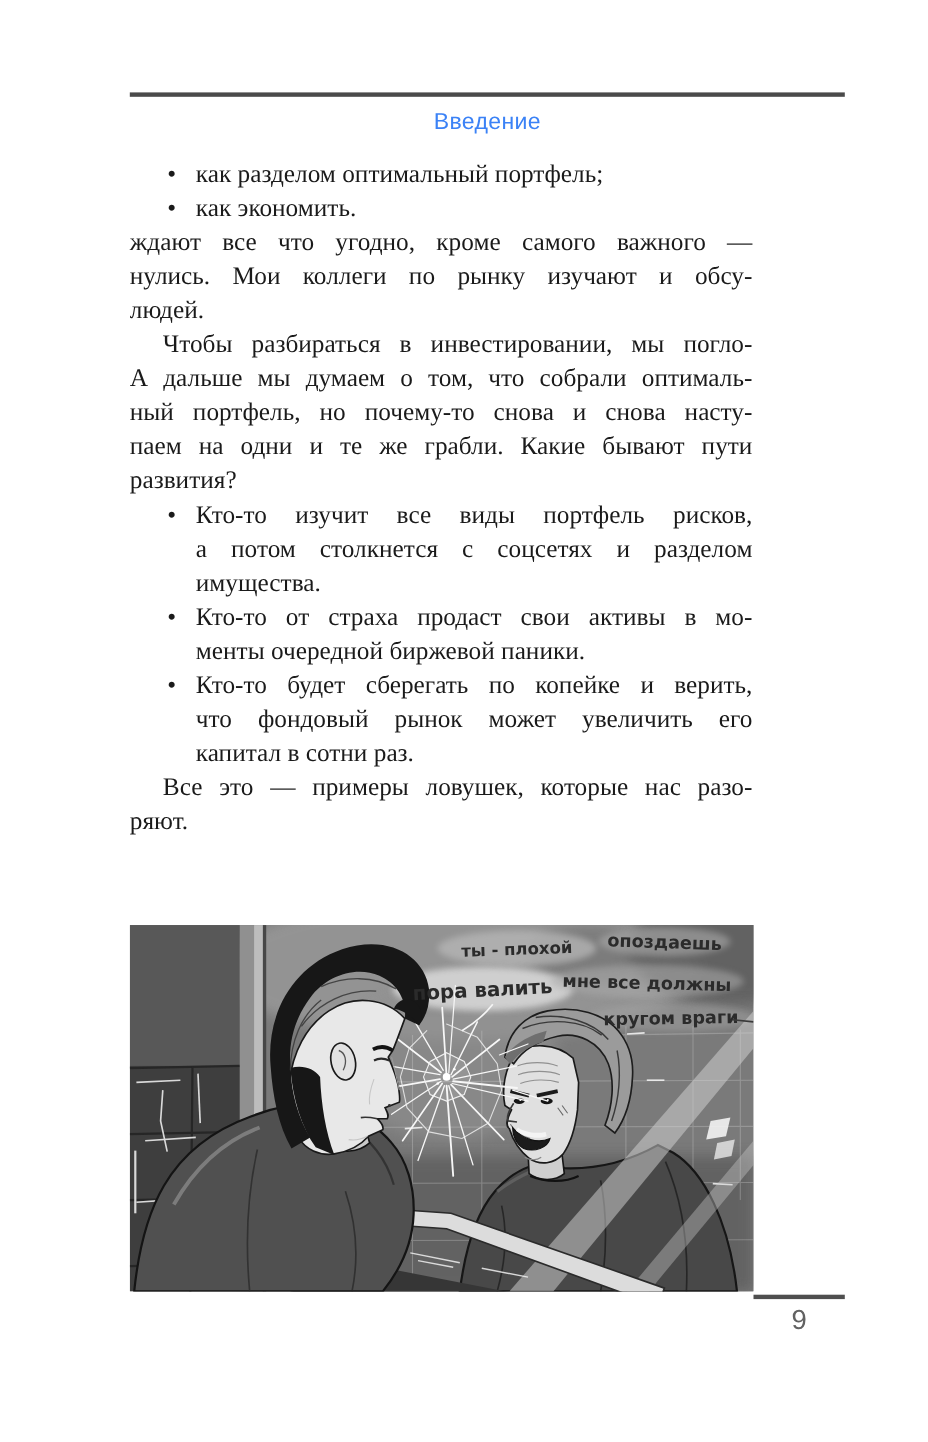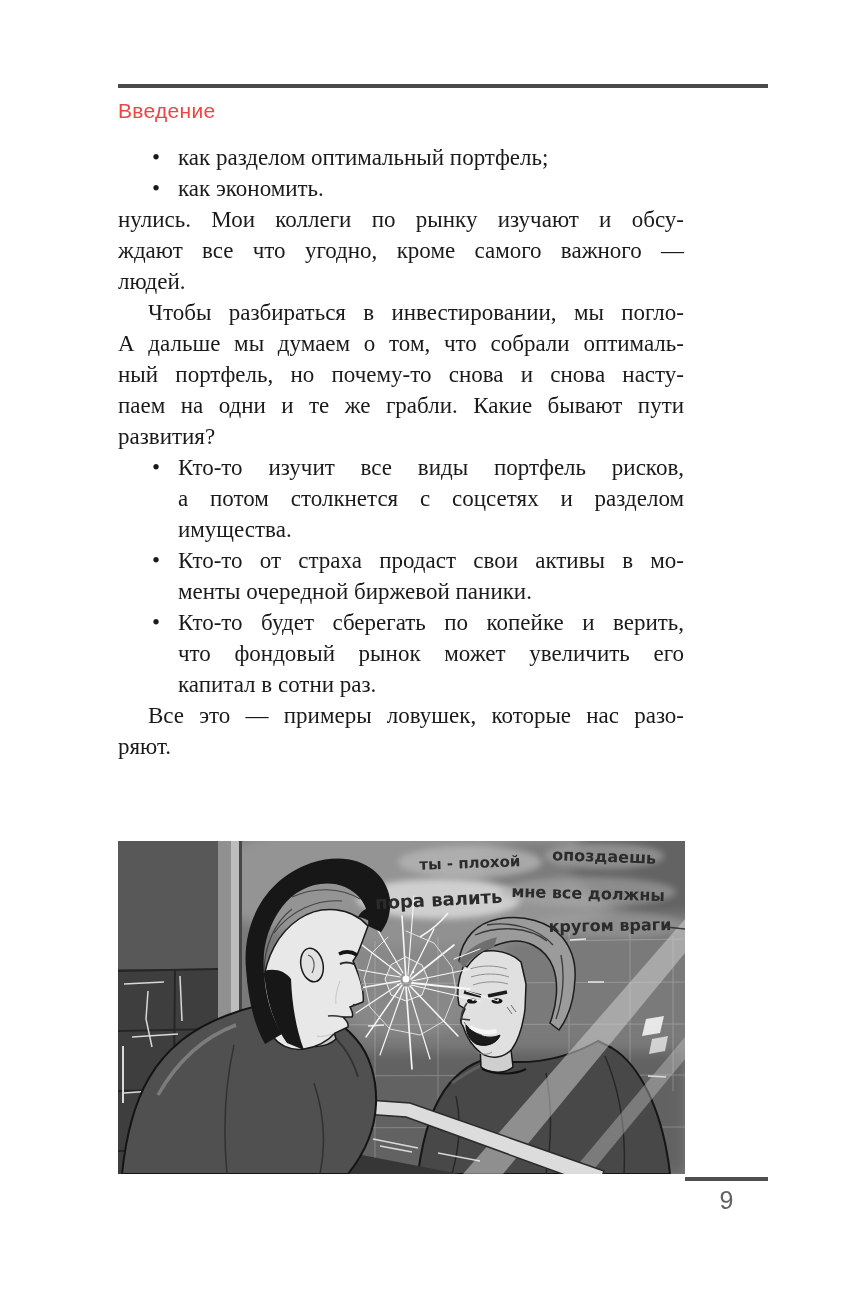--- a/index.html
+++ b/index.html
@@ -7,23 +7,23 @@
     position:relative; width:844px; height:1311px;
     background:#ffffff; overflow:hidden;
     font-family:"Liberation Serif", serif;
   }
   .top-rule {
     position:absolute; left:118px; top:84px; width:650px; height:4px;
     background:#4a4a4a;
   }
   .running-head {
     position:absolute; left:118px; top:99px; width:650px;
-    text-align:left;
+    text-align:center;
     font-family:"Liberation Sans", sans-serif;
-    font-size:21px; letter-spacing:0.3px; color:#ef4444;
+    font-size:21px; letter-spacing:0.3px; color:#3b82f6;
   }
   .body-text {
     position:absolute; left:118px; top:142px; width:566px;
     font-size:23px; line-height:31px; color:#1a1a1a;
   }
   .line { height:31px; white-space:nowrap; }
   .jline { text-align:justify; text-align-last:justify; }
   .indent { text-indent:30px; }
   .li { display:flex; }
   .li .marker {
@@ -67,22 +67,22 @@
       </div>
     </div>
     <div class="li">
       <div class="marker">•</div>
       <div class="content">
         <div class="line">как экономить.</div>
       </div>
     </div>
 
     <div>
+      <div class="line jline">ждают все что угодно, кроме самого важного —</div>
       <div class="line jline">нулись. Мои коллеги по рынку изучают и обсу-</div>
-      <div class="line jline">ждают все что угодно, кроме самого важного —</div>
       <div class="line">людей.</div>
     </div>
 
     <div>
       <div class="line jline indent">Чтобы разбираться в инвестировании, мы погло-</div>
       <div class="line jline">А дальше мы думаем о том, что собрали оптималь-</div>
       <div class="line jline">ный портфель, но почему-то снова и снова насту-</div>
       <div class="line jline">паем на одни и те же грабли. Какие бывают пути</div>
       <div class="line">развития?</div>
     </div>

